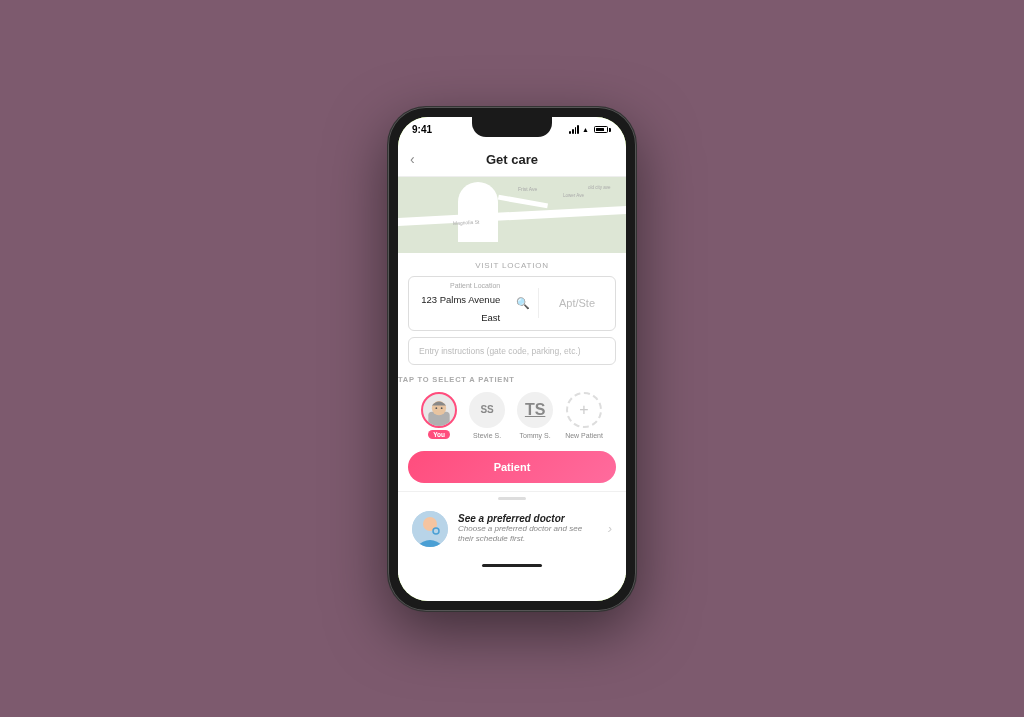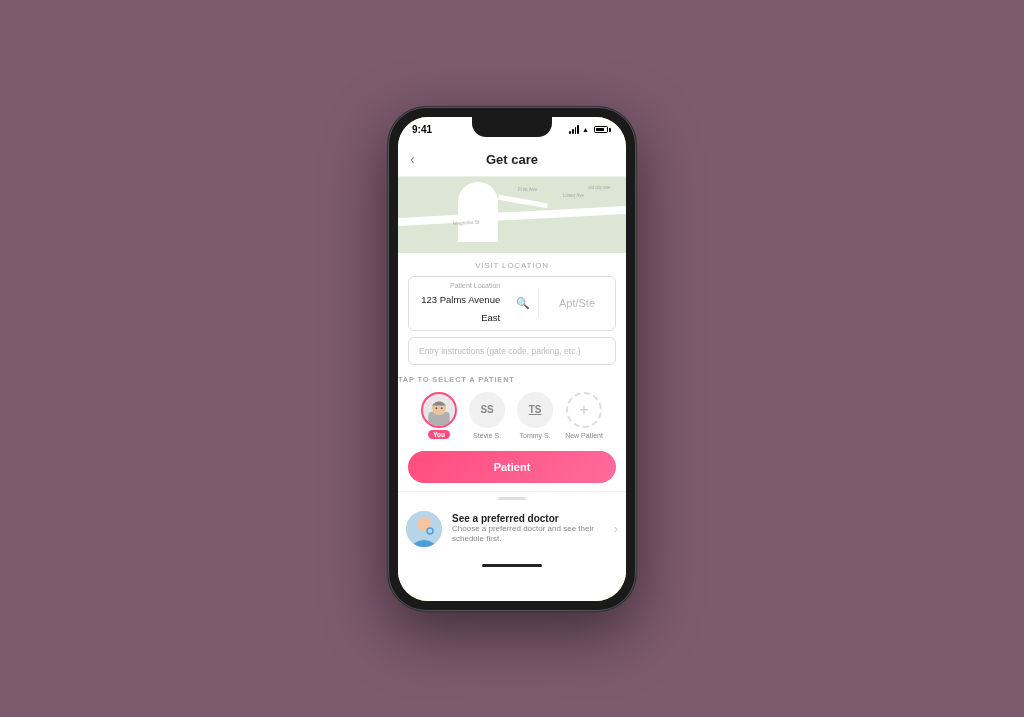--- a/index.html
+++ b/index.html
@@ -385,23 +385,24 @@
       width: 28px;
       height: 3px;
       background: #ddd;
       border-radius: 2px;
       margin: 5px 0;
     }
 
     .preferred-doctor-row {
       display: flex;
       align-items: center;
-      padding: 6px 8px 10px;
+      padding: 6px 14px 10px;
       gap: 10px;
       width: 100%;
+      font-style: italic;
     }
 
     .pref-avatar {
       width: 36px;
       height: 36px;
       border-radius: 50%;
       background: #b8d4e8;
       overflow: hidden;
       flex-shrink: 0;
       position: relative;
@@ -529,21 +530,21 @@
 
         <div class="patient-item">
           <div class="patient-avatar">
             <span style="font-size:10px;color:#888;font-weight:600;">SS</span>
           </div>
           <span class="patient-name">Stevie S.</span>
         </div>
 
         <div class="patient-item">
           <div class="patient-avatar">
-            <span style="font-size:10px;color:#888;font-weight:600;text-decoration:underline;">TS</span>
+            <span style="font-size:16px;color:#888;font-weight:600;text-decoration:underline;">TS</span>
           </div>
           <span class="patient-name">Tommy S.</span>
         </div>
 
         <div class="patient-item">
           <div class="add-patient-circle">
             <span style="color:#ccc;font-size:16px;font-weight:300;line-height:1;">+</span>
           </div>
           <span class="patient-name">New Patient</span>
         </div>

